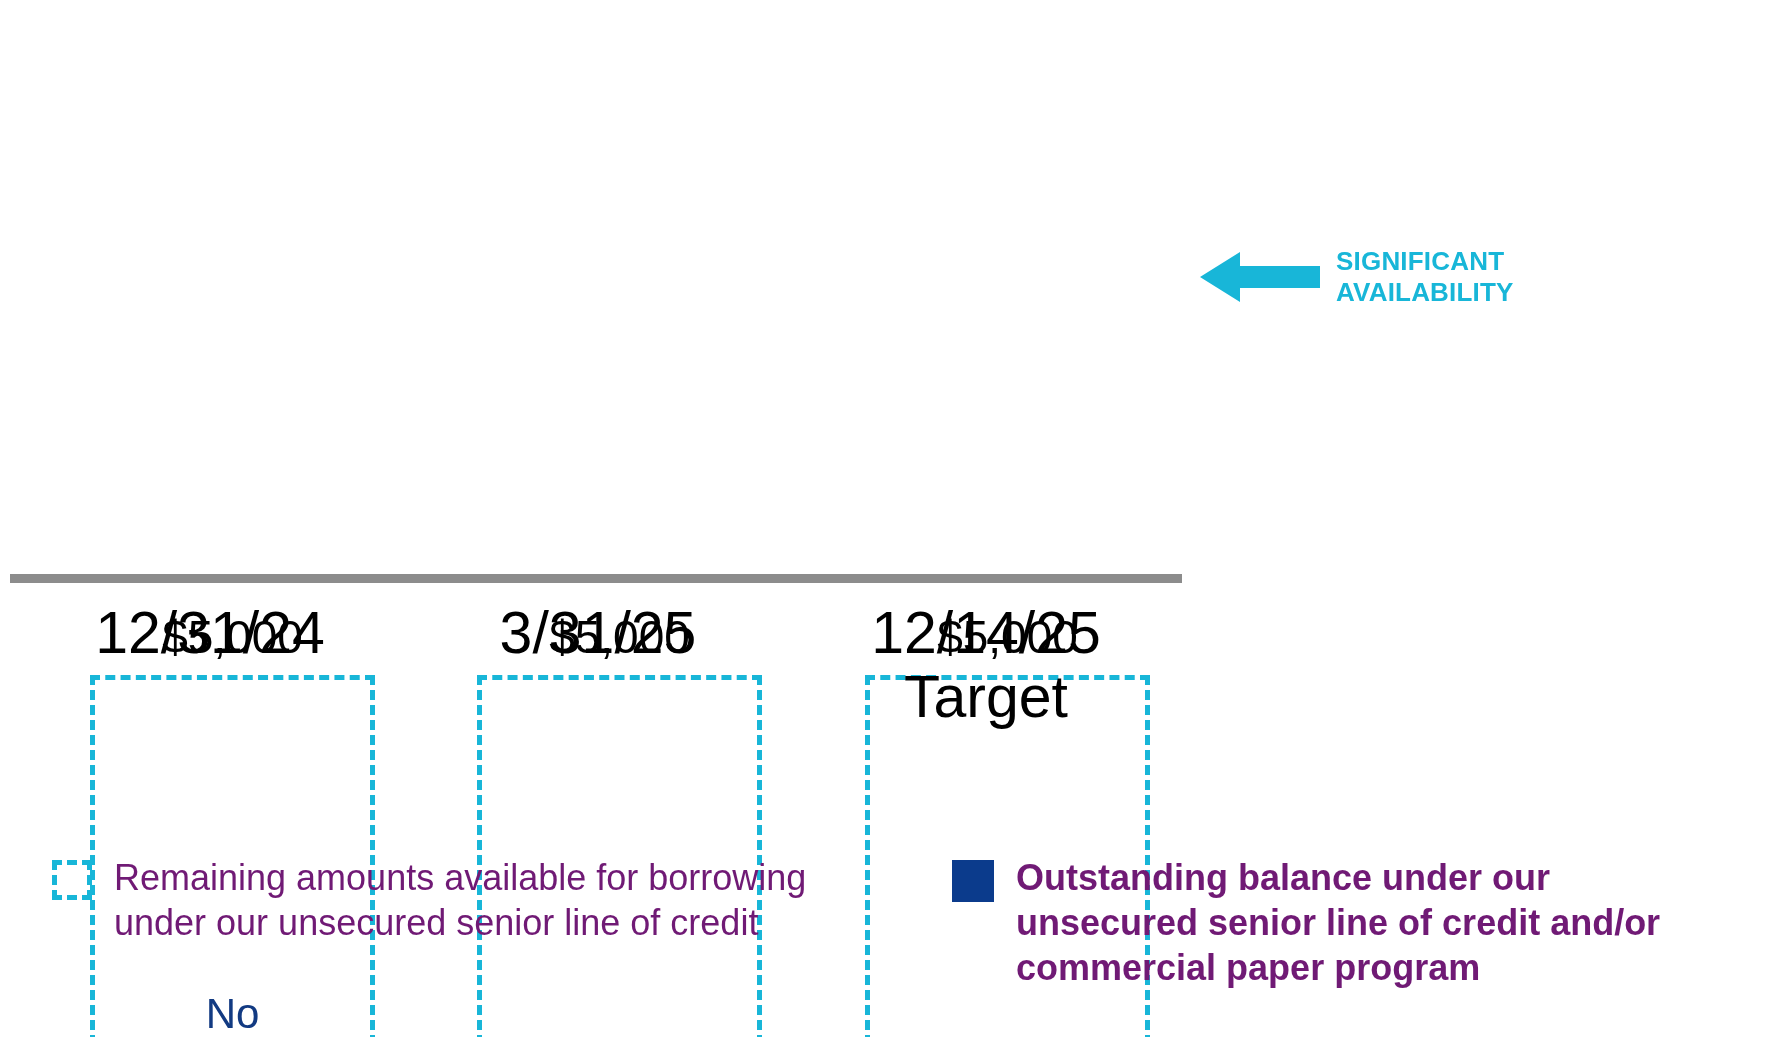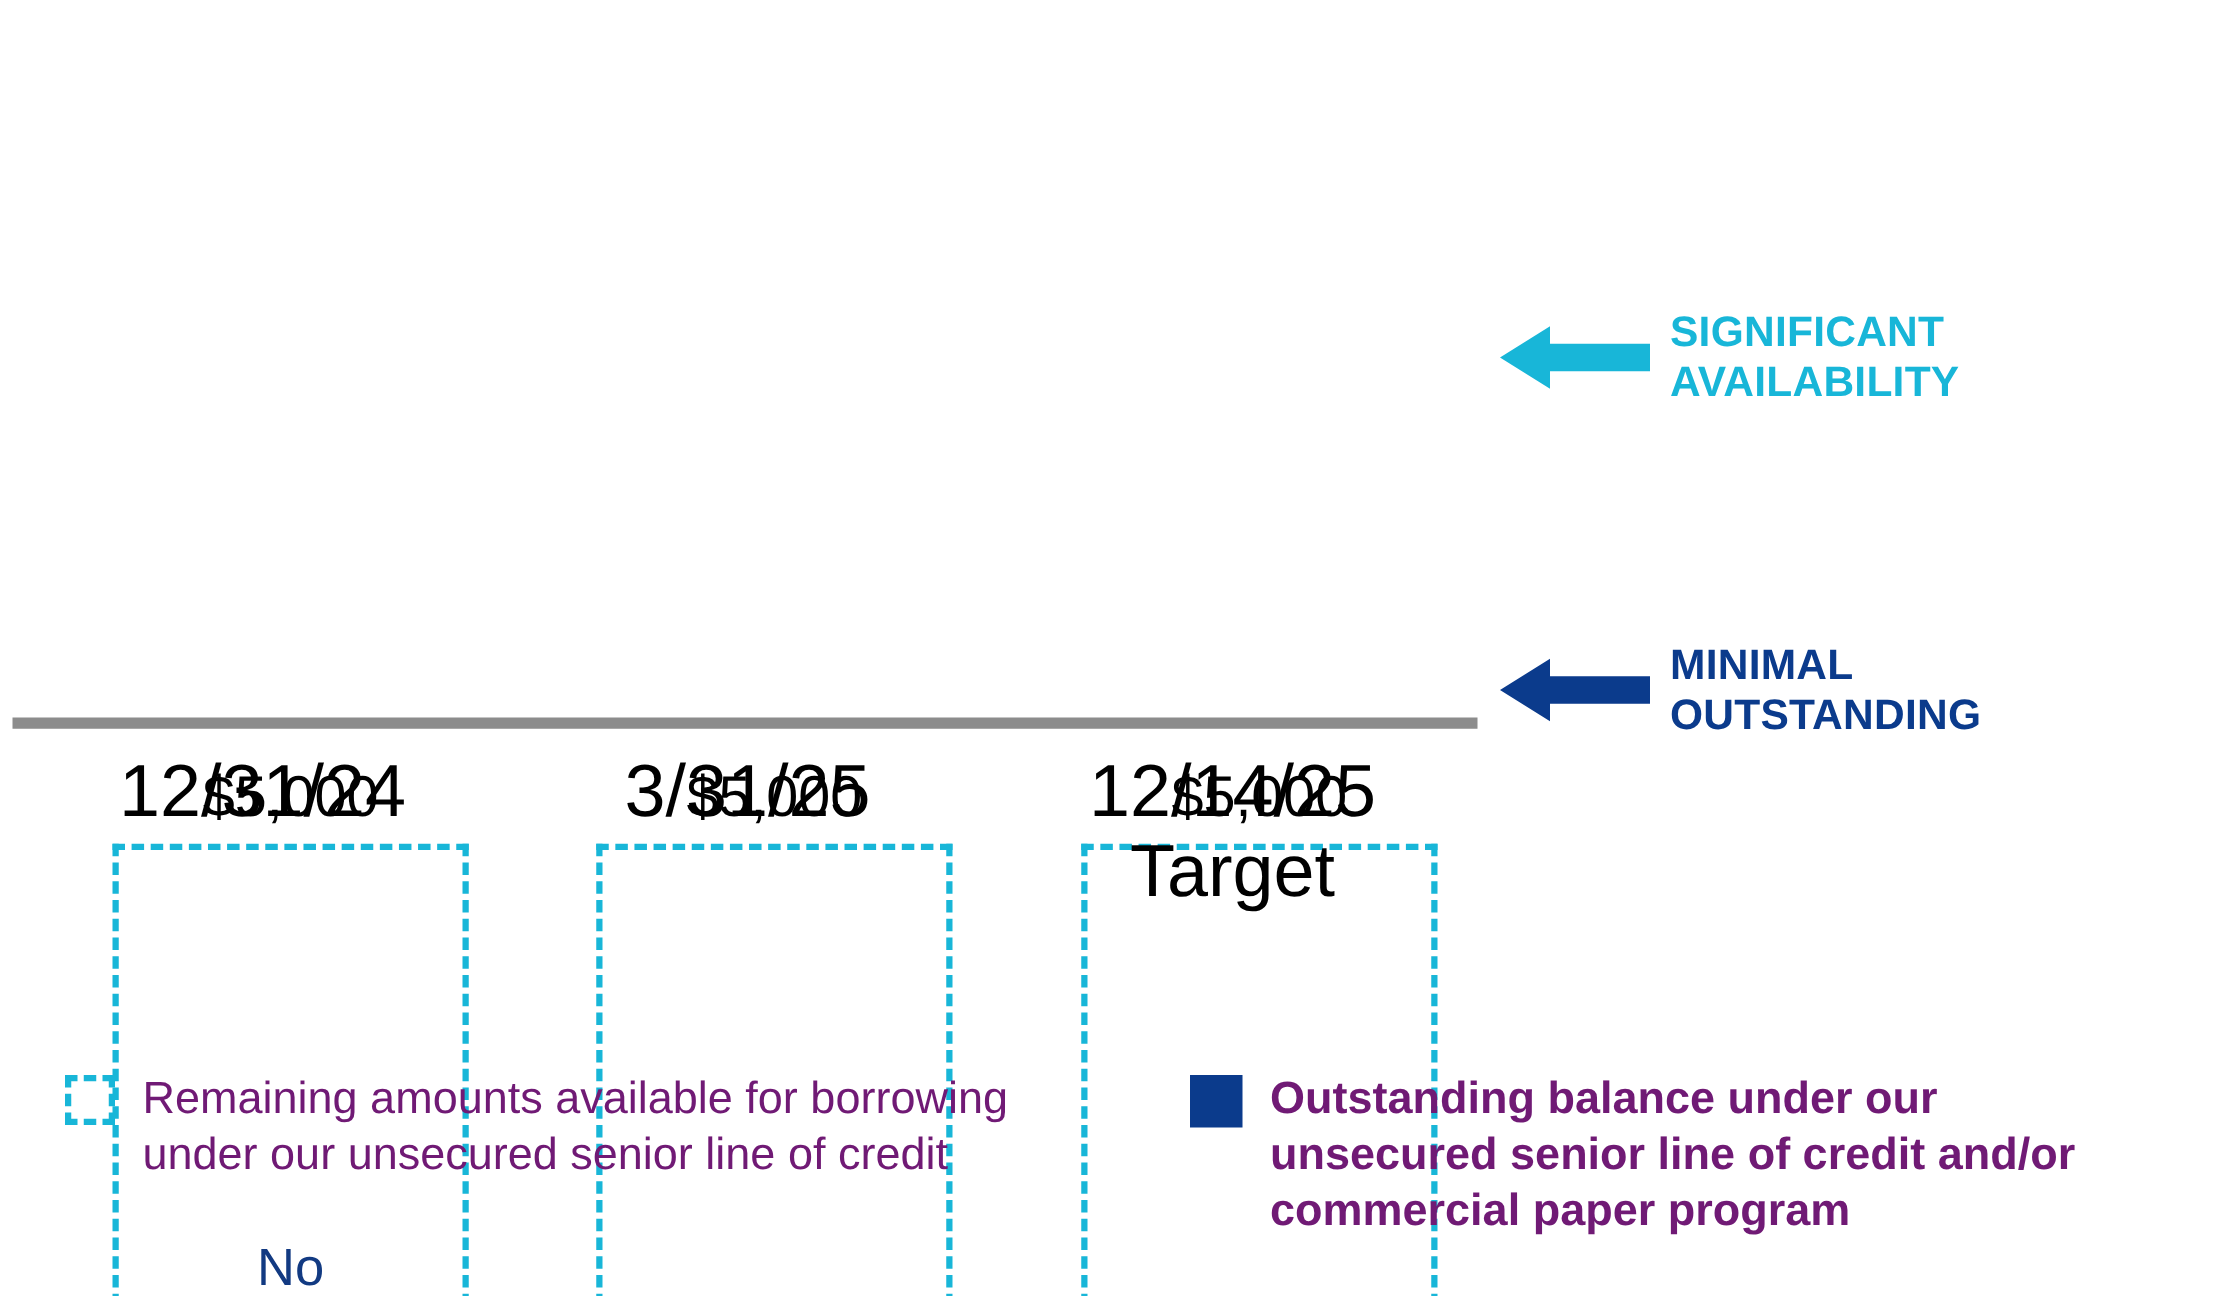--- a/index.html
+++ b/index.html
@@ -105,21 +105,21 @@
     position: absolute;
     display: flex;
     align-items: center;
   }
   .annotation.a0 { left: 1200px; top: 246px; }
   .annotation.a1 { left: 1200px; top: 512px; }
 
   .arrow-svg { display: block; }
 
   .annotation-text {
-    font-size: 34px;
+    font-size: 26px;
     font-weight: bold;
     line-height: 1.18;
     letter-spacing: 0.2px;
     white-space: pre-line;
     margin-left: 16px;
   }
   .annotation.a0 .annotation-text { color: #18b6d8; }
   .annotation.a1 .annotation-text { color: #0b3b8c; }
 
   
@@ -200,29 +200,20 @@
   <div class="annotation a0">
     <span>
       <svg class="arrow-svg" width="120" height="62" viewBox="0 0 120 62" aria-hidden="true">
         <polygon points="0,31 40,6 40,20 120,20 120,42 40,42 40,56" fill="#18b6d8"></polygon>
       </svg>
     </span>
     <span class="annotation-text">SIGNIFICANT
 AVAILABILITY</span>
   </div>
 
-  <div class="annotation a1">
-    <span>
-      <svg class="arrow-svg" width="120" height="62" viewBox="0 0 120 62" aria-hidden="true">
-        <polygon points="0,31 40,6 40,20 120,20 120,42 40,42 40,56" fill="#0b3b8c"></polygon>
-      </svg>
-    </span>
-    <span class="annotation-text">MINIMAL
-OUTSTANDING</span>
-  </div>
 
   <div class="legend">
 
     <div class="legend-item l0">
       <span class="swatch-dashed"></span>
       <span class="legend-text">Remaining amounts available for borrowing
 under our unsecured senior line of credit</span>
     </div>
 
     <div class="legend-item l1">

